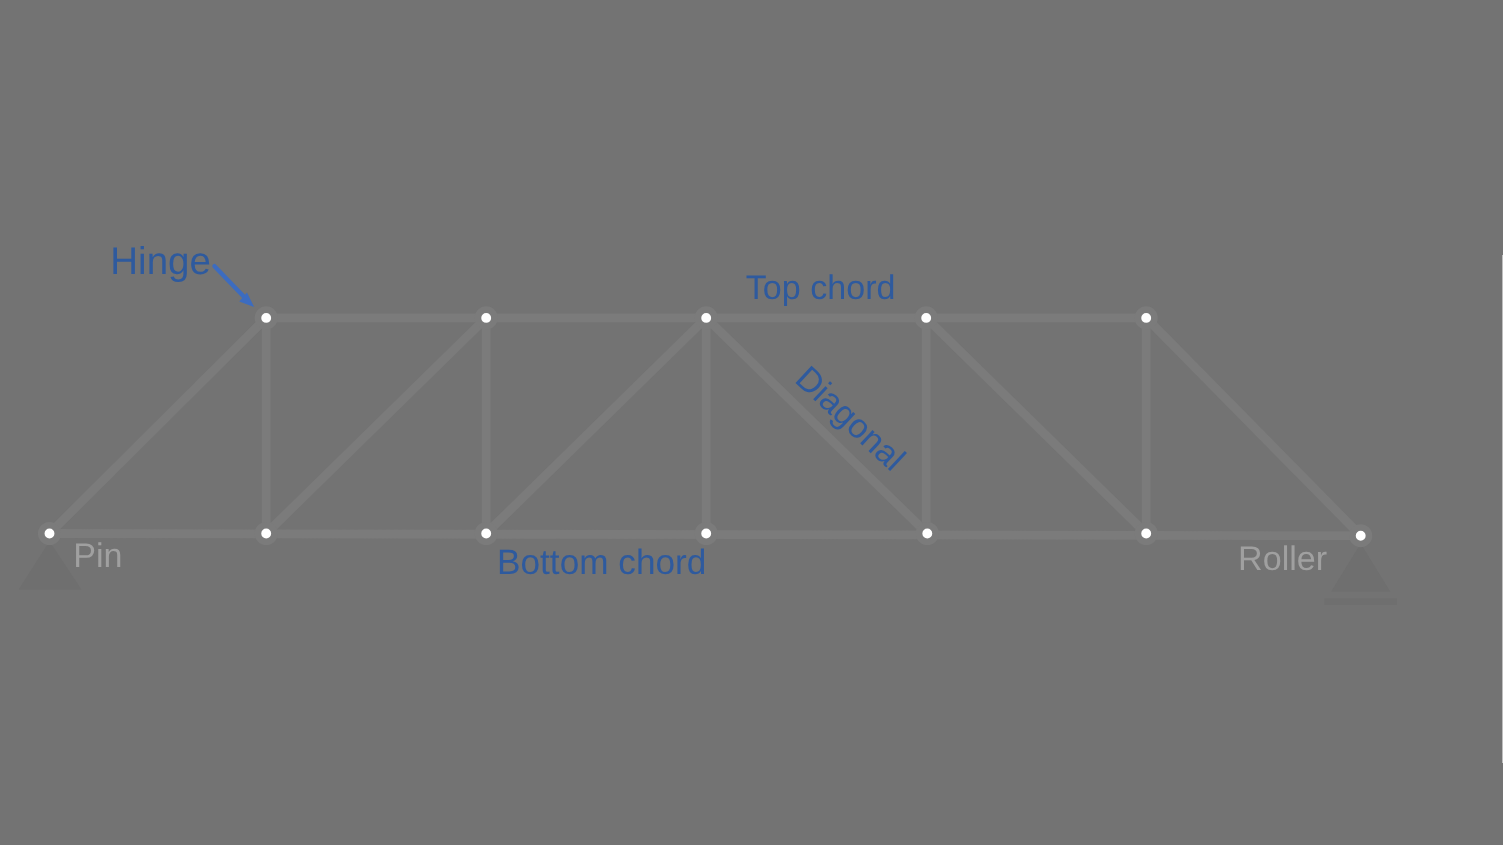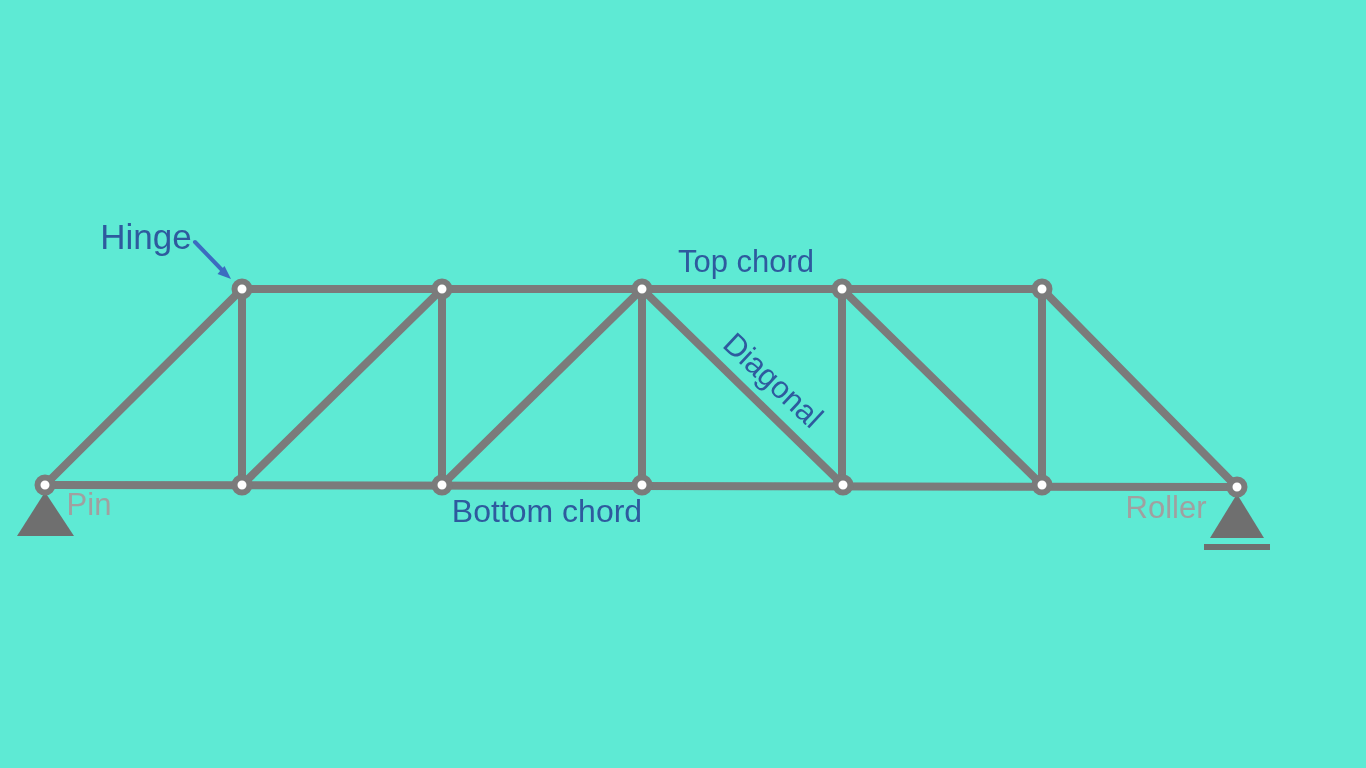--- a/index.html
+++ b/index.html
@@ -4,21 +4,21 @@
 <style>
   html, body {
     margin: 0;
     padding: 0;
     background: #ffffff;
   }
   .stage {
     position: relative;
     width: 1366px;
     height: 768px;
-    background: #5eead4;
+    background: #737373;
     overflow: hidden;
   }
   svg {
     display: block;
     width: 1366px;
     height: 768px;
   }
   svg text {
     font-family: "Liberation Sans", sans-serif;
   }

